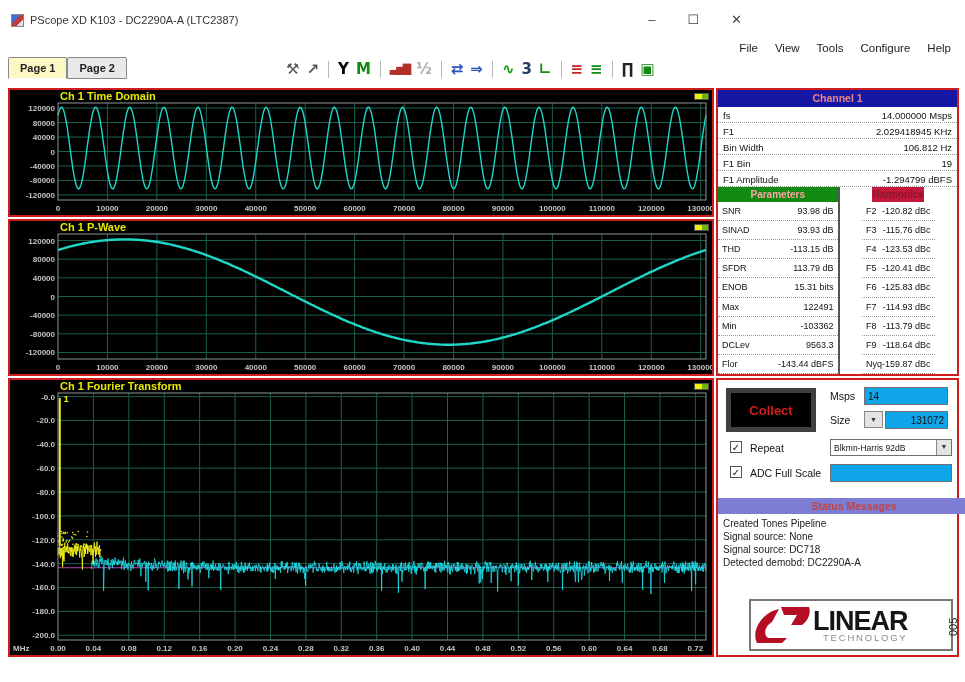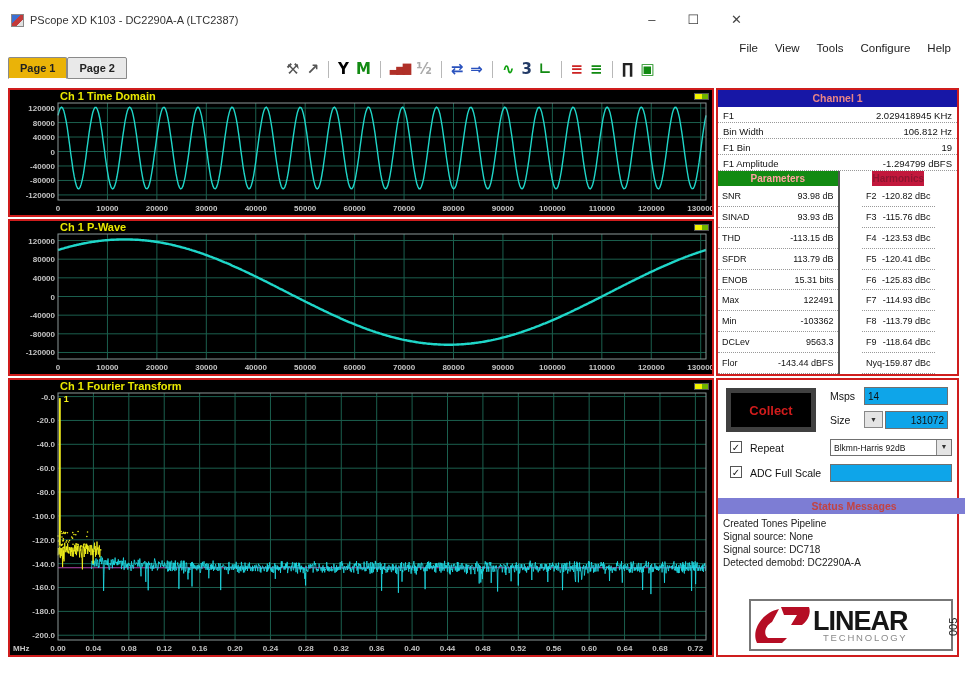--- a/index.html
+++ b/index.html
@@ -15,21 +15,21 @@
   #win-controls { position:absolute; top:12px; right:20px; display:flex; gap:32px; font-size:13px; color:#444; }
   #win-controls span { cursor:default; }
 
   
   #menubar { position:absolute; top:42px; right:14px; display:flex; gap:17px; font-size:11.5px; color:#222; }
 
   
   #tabbar { position:absolute; top:57px; left:8px; display:flex; }
   .tab { height:22px; padding:4px 11px 0; font-size:11px; font-weight:bold; color:#222;
     border:1px solid #8a8a8a; background:#e9e9e9; border-radius:2px 2px 0 0; }
-  .tab.active { background:#eab308; border-bottom-color:#fdfdfd; }
+  .tab.active { background:#fef9c3; border-bottom-color:#fdfdfd; }
 
   
   #toolbar { position:absolute; top:58px; left:286px; height:22px; display:flex; align-items:center; gap:7px;
     font-family:"DejaVu Sans", sans-serif; }
   .ticon { font-size:15px; font-weight:bold; line-height:20px; cursor:default; }
   .ticon.small { font-size:11px; letter-spacing:-2px; }
   .tsep { width:1px; height:17px; background:#b8b8b8; margin:0 2px; }
 
   
   .plot { position:absolute; left:8px; width:706px; border:2px solid #cf1d1d; background:#000; }
@@ -355,20 +355,24 @@
         <text x="649.9672131147541" y="271" text-anchor="middle" font-size="8" font-weight="bold" fill="#c4c4c4" font-family="Liberation Sans, sans-serif">0.68</text>
         <text x="685.3770491803278" y="271" text-anchor="middle" font-size="8" font-weight="bold" fill="#c4c4c4" font-family="Liberation Sans, sans-serif">0.72</text>
         <text x="3" y="271" text-anchor="start" font-size="8" font-weight="bold" fill="#c4c4c4" font-family="Liberation Sans, sans-serif">MHz</text>
       </svg>
   </div>
 
   <div class="rbox" id="rbox1">
     <div class="hdr-blue">Channel 1</div>
     <div>
         <div class="kvrow">
+          <span>fs</span>
+          <span>14.000000 Msps</span>
+        </div>
+        <div class="kvrow">
           <span>F1</span>
           <span>2.029418945 KHz</span>
         </div>
         <div class="kvrow">
           <span>Bin Width</span>
           <span>106.812 Hz</span>
         </div>
         <div class="kvrow">
           <span>F1 Bin</span>
           <span>19</span>

